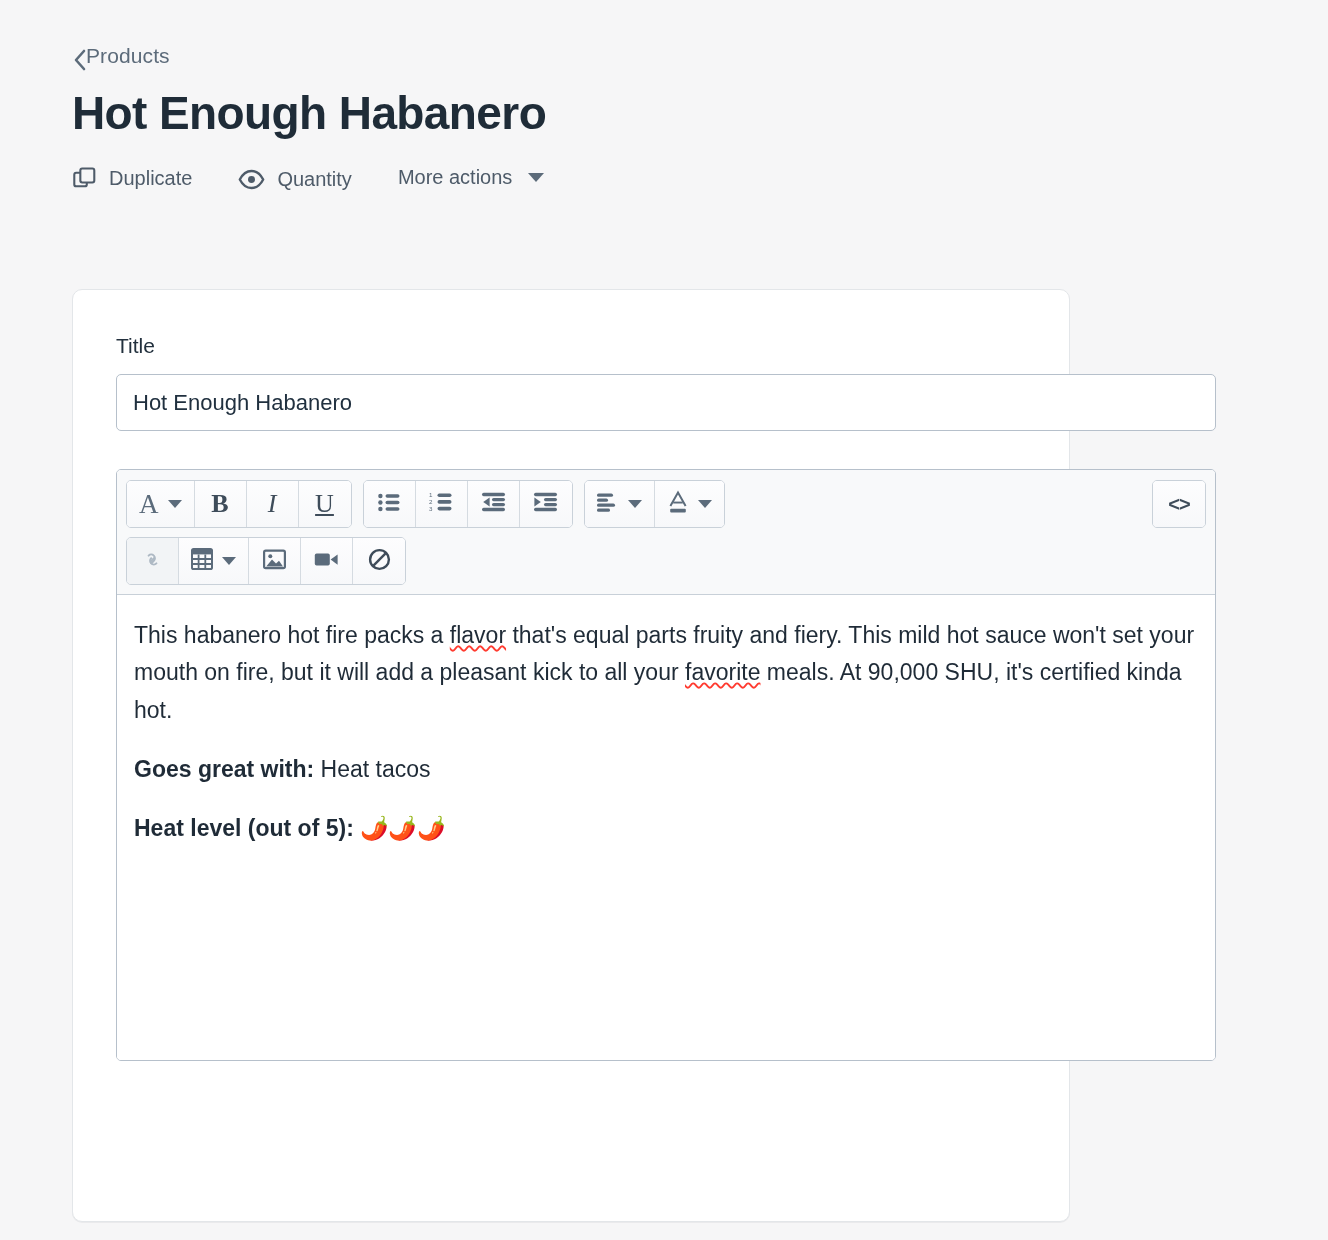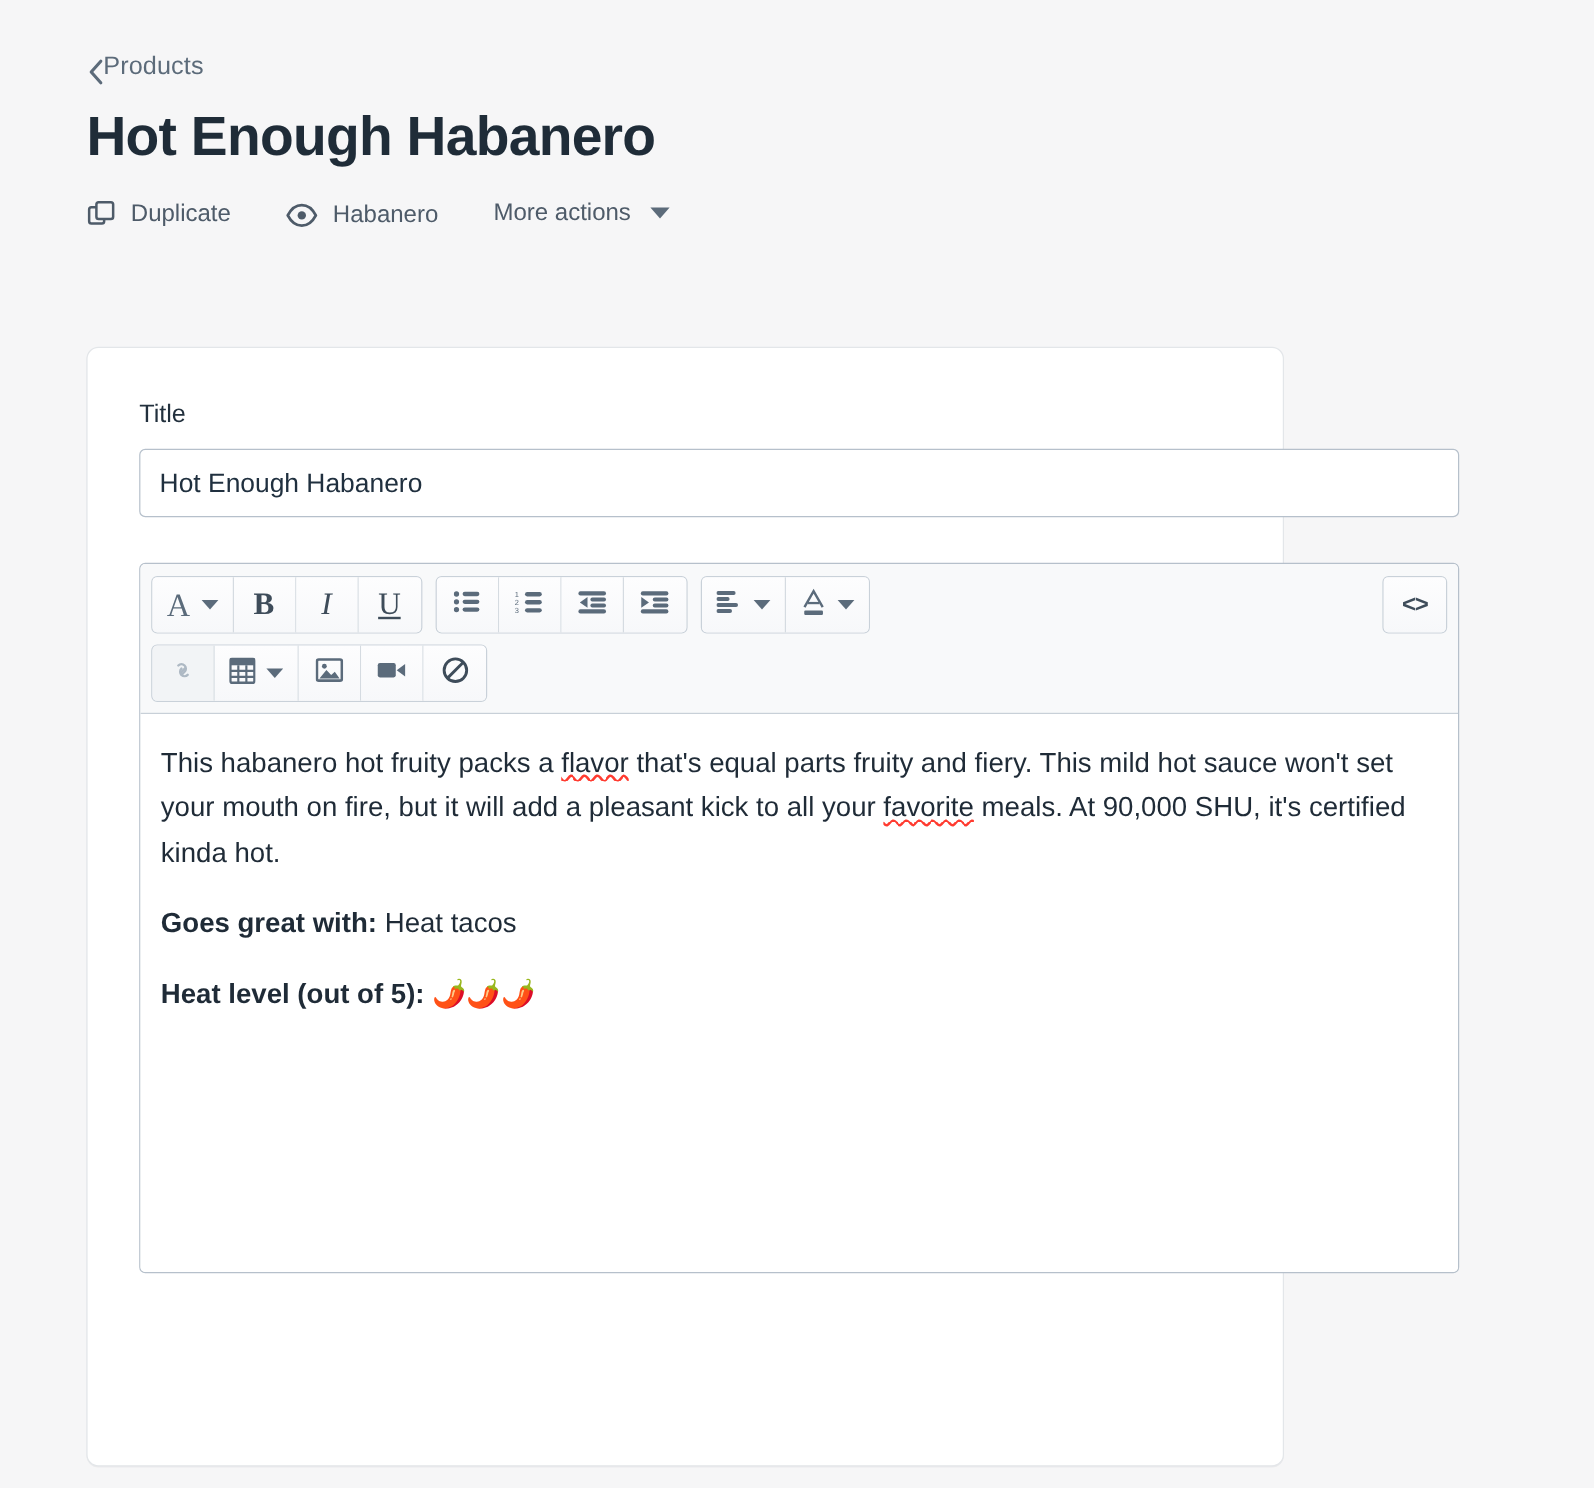--- a/index.html
+++ b/index.html
@@ -255,21 +255,21 @@
         <span>Duplicate</span>
       </div>
 
       <div class="action">
         <span class="ico">
           <svg width="27" height="27" viewBox="0 0 24 24" fill="none">
             <path d="M1.6 12 C4.4 6.6 8.1 4.4 12 4.4 C15.9 4.4 19.6 6.6 22.4 12 C19.6 17.4 15.9 19.6 12 19.6 C8.1 19.6 4.4 17.4 1.6 12 Z" stroke="#4e5b69" stroke-width="2.1" stroke-linejoin="round"></path>
             <circle cx="12" cy="12" r="3.1" fill="#4e5b69"></circle>
           </svg>
         </span>
-        <span>Habanero</span>
+        <span>Quantity</span>
       </div>
 
       <div class="action">
         <span>More actions</span>
         <span class="caret caret-tri hdr"></span>
       </div>
 
     </div>
   </div>
 
@@ -442,21 +442,21 @@
               </div>
 
             </div>
           </div>
 
         </div>
 
         <div class="editor-body">
 
           <p>
-            <span>This habanero hot fruity packs a </span><span class="sp">flavor</span><span> that's equal parts fruity and fiery. This mild hot sauce won't set your mouth on fire, but it will add a pleasant kick to all your </span><span class="sp">favorite</span><span> meals. At 90,000 SHU, it's certified kinda hot.</span>
+            <span>This habanero hot fire packs a </span><span class="sp">flavor</span><span> that's equal parts fruity and fiery. This mild hot sauce won't set your mouth on fire, but it will add a pleasant kick to all your </span><span class="sp">favorite</span><span> meals. At 90,000 SHU, it's certified kinda hot.</span>
           </p>
 
 
           <p>
             <b>Goes great with:</b><span> Heat tacos</span>
           </p>
 
 
           <p>
             <b>Heat level (out of 5):</b><span class="chilis"> 🌶️🌶️🌶️</span>

